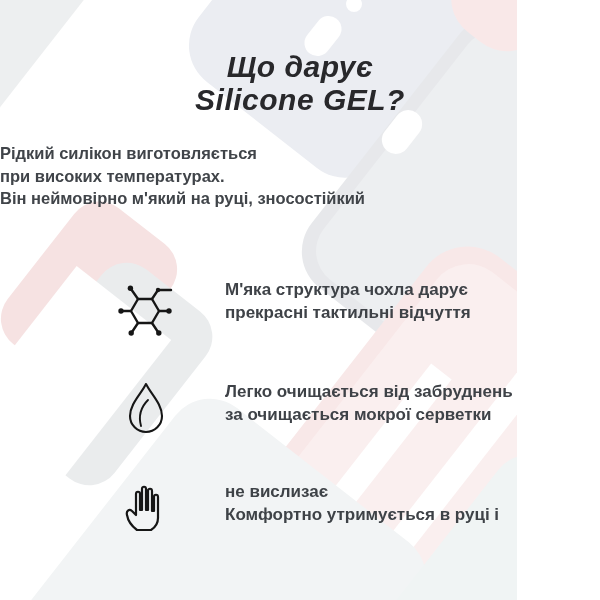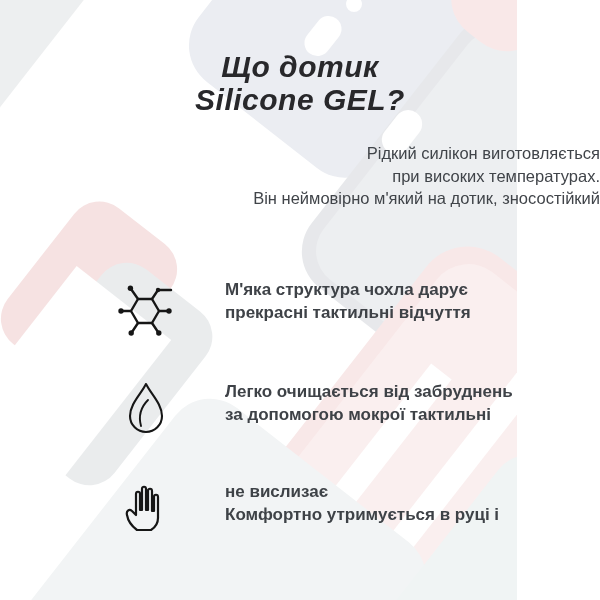--- a/index.html
+++ b/index.html
@@ -31,22 +31,22 @@
   .case-teal-bl{left:56px;top:436px;width:306px;height:370px;border-radius:44px;background:var(--case-teal-1);}
   .case-teal-br{left:428px;top:468px;width:176px;height:244px;border-radius:38px;background:var(--case-teal-2);}
   .veil{position:absolute;inset:0;background:rgba(255,255,255,0.28);}
   
   .title{
     position:absolute;top:50px;left:0;width:600px;text-align:center;
     font-weight:bold;font-style:italic;font-size:30px;line-height:33px;
     letter-spacing:0.5px;color:var(--title-color);
   }
   .intro{
-    position:absolute;top:142px;left:0;width:600px;text-align:right;
-    font-weight:normal;font-size:16.5px;line-height:22.5px;color:var(--intro-color);
+    position:absolute;top:142px;left:0;width:600px;text-align:left;
+    font-weight:bold;font-size:16.5px;line-height:22.5px;color:var(--intro-color);
   }
   .feature{position:absolute;left:103px;display:flex;align-items:flex-start;}
   .feature .icon-cell{width:86px;flex:none;display:flex;justify-content:center;align-items:center;}
   .feature .txt{margin-left:36px;font-size:17px;line-height:23px;font-weight:bold;color:var(--feature-color);}
   .f1{top:278px;} .f2{top:380px;} .f3{top:480px;}
   svg{display:block;}
   .stroke{fill:none;stroke:var(--icon-color);stroke-linecap:round;stroke-linejoin:round;}
   .fill{fill:var(--icon-color);stroke:none;}
 </style>
 </head>
@@ -73,28 +73,28 @@
       <div class="case-pink-b-inner"></div>
     </div>
     <div class="shape rot stripe-1"></div>
     <div class="shape rot stripe-2"></div>
     <div class="shape rot case-teal-bl"></div>
     <div class="shape rot case-teal-br"></div>
     <div class="veil"></div>
   </div>
 
   <div class="title">
-    <div>Що дотик</div>
+    <div>Що дарує</div>
     <div>Silicone GEL?</div>
   </div>
 
   <div class="intro">
     <div>Рідкий силікон виготовляється</div>
     <div>при високих температурах.</div>
-    <div>Він неймовірно м'який на дотик, зносостійкий</div>
+    <div>Він неймовірно м'який на руці, зносостійкий</div>
   </div>
 
   <div class="feature f1">
     <div class="icon-cell">
       <svg width="60" height="58" viewBox="0 0 60 58">
         <polygon class="stroke" stroke-width="2.4" points="22,21 36,21 43,33 36,45 22,45 15,33"></polygon>
         <line class="stroke" stroke-width="2.4" x1="22" y1="21" x2="15" y2="11"></line>
         <line class="stroke" stroke-width="2.4" x1="36" y1="21" x2="42" y2="12"></line>
         <line class="stroke" stroke-width="2.4" x1="42" y1="12" x2="55" y2="12"></line>
         <line class="stroke" stroke-width="2.4" x1="43" y1="33" x2="52" y2="33"></line>
@@ -117,21 +117,21 @@
 
   <div class="feature f2">
     <div class="icon-cell">
       <svg width="48" height="56" viewBox="0 0 48 56">
         <path class="stroke" stroke-width="2.1" d="M24 4 C 19 14, 8 24, 8 36 a16 16 0 0 0 32 0 C 40 24, 29 14, 24 4 Z"></path>
         <path class="stroke" stroke-width="1.9" d="M26 20 C 19 27, 16 35, 19 46"></path>
       </svg>
     </div>
     <div class="txt">
       <div>Легко очищається від забруднень</div>
-      <div>за допомогою мокрої тактильні</div>
+      <div>за очищається мокрої серветки</div>
     </div>
   </div>
 
   <div class="feature f3">
     <div class="icon-cell">
       <svg width="54" height="54" viewBox="0 0 54 54">
         <path class="stroke" stroke-width="2.2" d="M18 50 C 14 47, 9 41, 8 35 C 7 31, 10 28.5, 13 31 L 17 35 L 17 14
              C 17 11, 21 11, 21 14 L 21 30 L 23 30 L 23 9 C 23 6, 27 6, 27 9 L 27 30
              L 29 30 L 29 11 C 29 8, 33 8, 33 11 L 33 31 L 35 31 L 35 17
              C 35 14, 39 14, 39 17 L 39 38 C 39 44, 36 47.5, 32 50 Z"></path>

